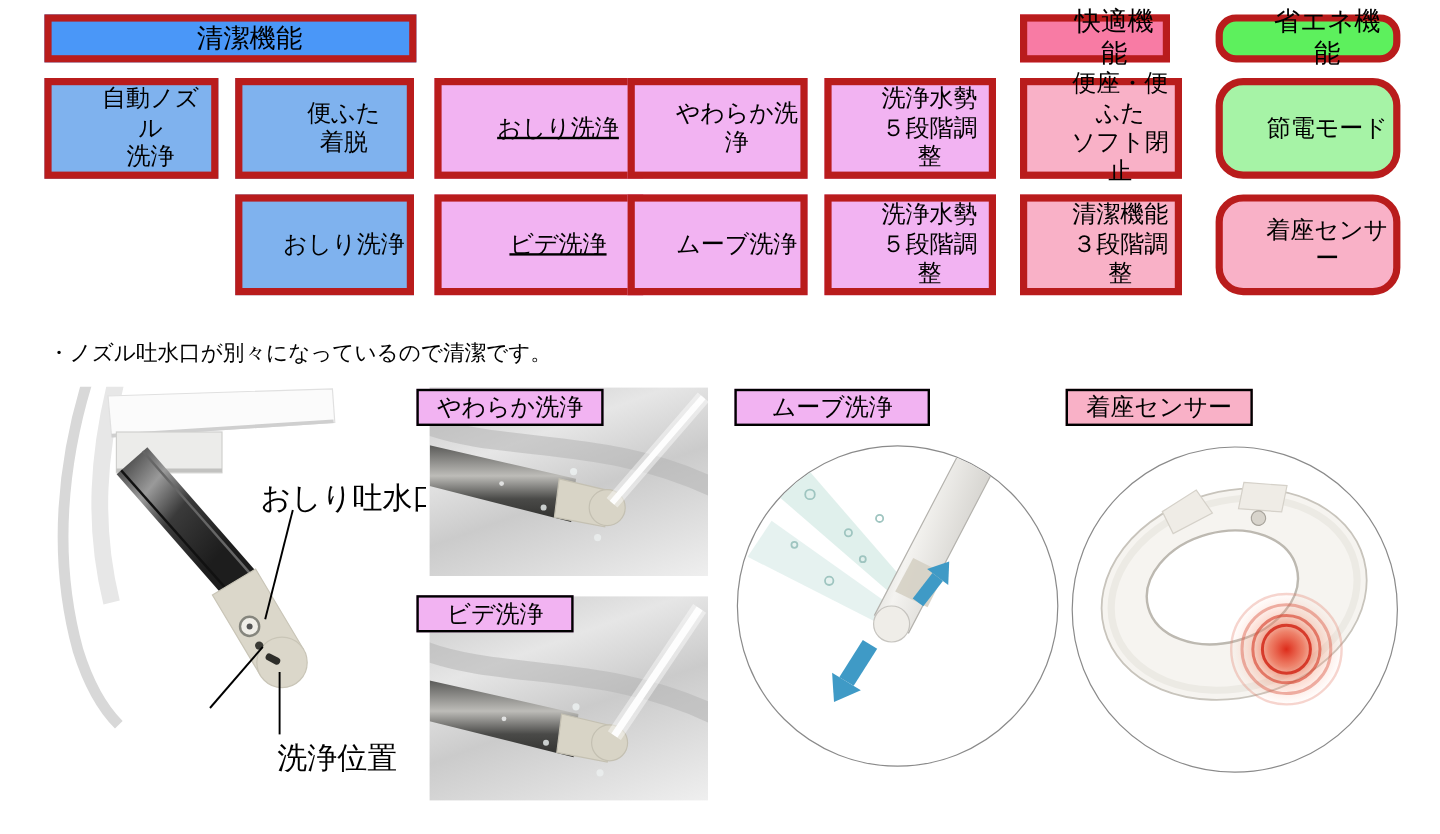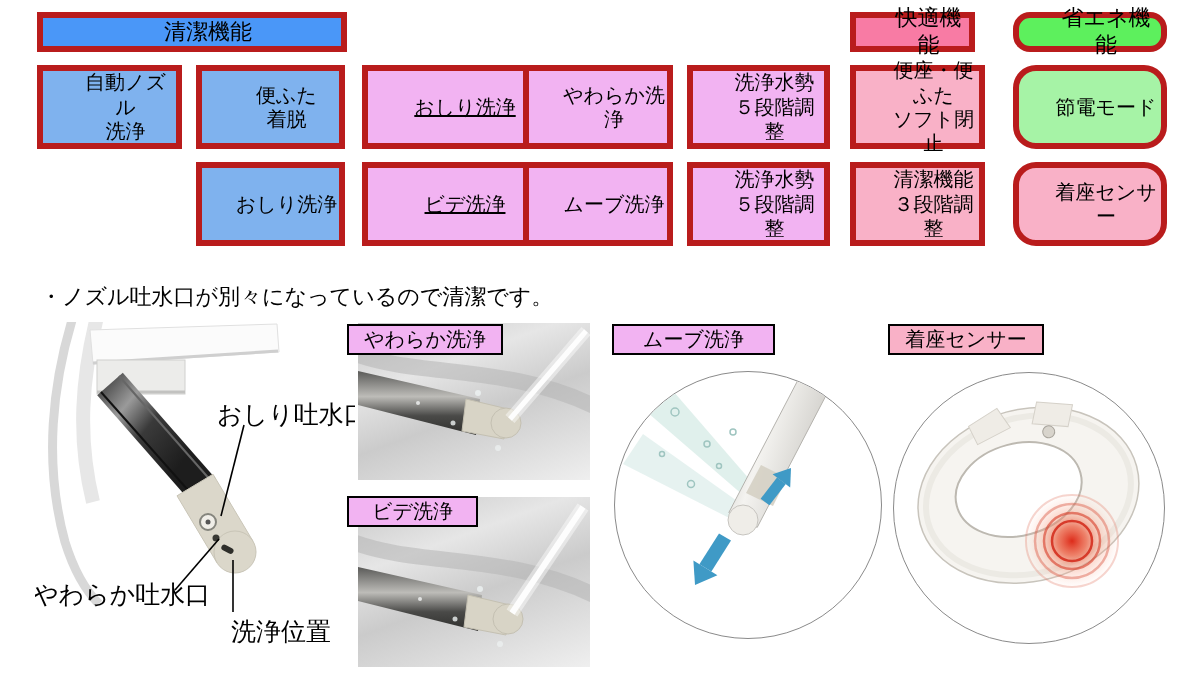--- a/index.html
+++ b/index.html
@@ -33,21 +33,21 @@
   .r1 { top:65px;  height:84px; }
   .r2 { top:162px; height:84px; }
   .c1 { left:37px;   width:145px; }
   .c2 { left:196px;  width:149px; }
   .c3 { left:362px;  width:174px;text-decoration:underline; }
   .c4 { left:523px;  width:150px; }
   .c5 { left:687px;  width:143px; }
   .c6 { left:850px;  width:135px;text-align:center; }
   .c7 { left:1013px; width:154px;border-radius:23px; }
 
-  .note { position:absolute; left:40px; top:282px; font-size:22px; }
+  .note { position:absolute; left:40px; top:282px; font-size:18px; }
 
   
   .panel { position:absolute; overflow:hidden; }
   .nozzle-panel { left:35px; top:322px; width:320px; height:360px; background:#fff; }
   .callout { position:absolute; font-size:25px; white-space:nowrap; }
   .co-oshiri   { left:182px; top:76px; }
   .co-yawaraka { left:-2px;  top:256px; }
   .co-bide     { left:196px; top:293px; }
 
   .photo { position:absolute; background:linear-gradient(160deg,#c7c7c7 0%,#e6e6e6 30%,#cbcbcb 55%,#efefef 100%); }
@@ -131,21 +131,20 @@
       <circle cx="173" cy="200" r="8" fill="#f0eee8" stroke="#85857d" stroke-width="2"></circle>
       <circle cx="173" cy="200" r="2.5" fill="#555"></circle>
       <circle cx="181" cy="216" r="3.5" fill="#3a3a35"></circle>
       <rect x="186" y="224" width="13" height="6" rx="3" fill="#2e2e2a" transform="rotate(28 192 227)"></rect>
 
       <line x1="209" y1="103" x2="186" y2="194" stroke="#000" stroke-width="1.6"></line>
       <line x1="140" y1="268" x2="184" y2="217" stroke="#000" stroke-width="1.6"></line>
       <line x1="198" y1="238" x2="198" y2="290" stroke="#000" stroke-width="1.6"></line>
     </svg>
     <div class="callout co-oshiri">おしり吐水口</div>
-    <div class="callout co-yawaraka">やわらか吐水口</div>
     <div class="callout co-bide">洗浄位置</div>
   </div>
 
   <div class="tag tag-yawaraka">やわらか洗浄</div>
   <div class="panel photo photo1">
     <svg width="232" height="157" viewBox="0 0 232 157">
       <defs>
         <linearGradient id="rodm1" x1="0" y1="0" x2="0" y2="1">
           <stop offset="0" stop-color="#5a5a58"></stop>
             <stop offset="0.4" stop-color="#bdbcb8"></stop>

